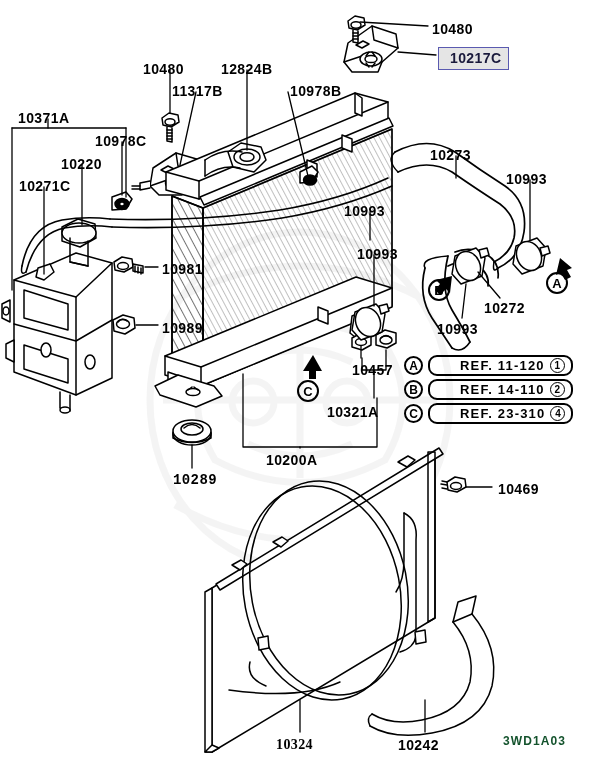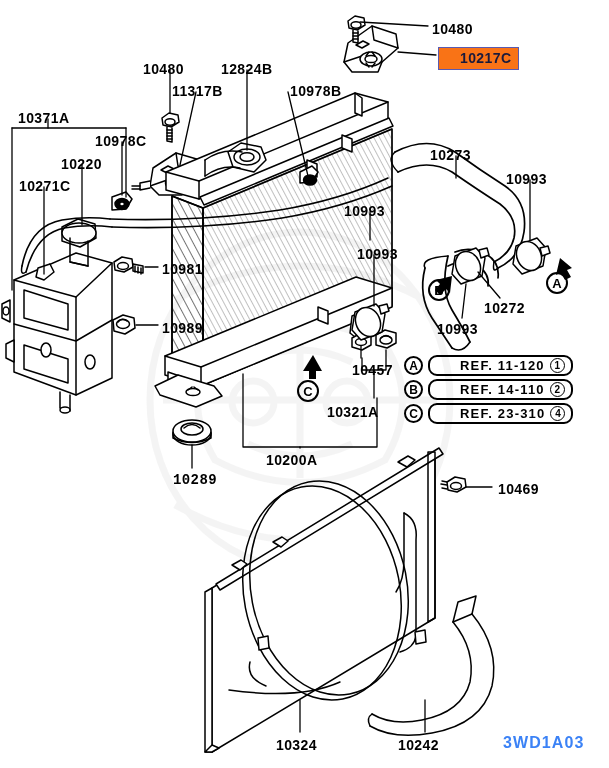--- a/index.html
+++ b/index.html
@@ -26,32 +26,32 @@
     position: absolute;
     font-family: "Liberation Sans", sans-serif;
     font-size: 14px;
     font-weight: bold;
     color: #000000;
     letter-spacing: 0.4px;
     white-space: nowrap;
     line-height: 1;
   }
   .lbl.hl {
-    background: #f97316;
+    background: #e5e5e5;
     border: 1px solid #5a5ab0;
-    padding: 3px 7px 4px 21px;
+    padding: 3px 7px 4px 11px;
     color: #1a1a3c;
   }
   .diagcode {
     position: absolute;
     font-family: "Liberation Sans", sans-serif;
-    font-size: 16px;
+    font-size: 12px;
     font-weight: bold;
     letter-spacing: 1.1px;
-    color: #3b82f6;
+    color: #14532d;
     white-space: nowrap;
   }
   .refrow {
     position: absolute;
     display: flex;
     align-items: center;
     gap: 5px;
   }
   .refcirc {
     width: 19px; height: 19px;
@@ -424,21 +424,21 @@
       <div class="lbl" style="left: 357px; top: 247px;">10993</div>
       <div class="lbl" style="left: 484px; top: 301px;">10272</div>
       <div class="lbl" style="left: 437px; top: 322px;">10993</div>
       <div class="lbl" style="left: 162px; top: 262px;">10981</div>
       <div class="lbl" style="left: 162px; top: 321px; text-align: center;">10989</div>
       <div class="lbl" style="left: 352px; top: 363px;">10457</div>
       <div class="lbl" style="left: 327px; top: 405px;">10321A</div>
       <div class="lbl" style="left: 266px; top: 453px;">10200A</div>
       <div class="lbl" style="left: 173px; top: 473px; font-family: Liberation Mono, monospace;">10289</div>
       <div class="lbl" style="left: 498px; top: 482px;">10469</div>
-      <div class="lbl" style="left: 276px; top: 738px;">10324</div>
+      <div class="lbl" style="left: 276px; top: 738px; font-family: Liberation Serif, serif;">10324</div>
       <div class="lbl" style="left: 398px; top: 738px;">10242</div>
       <div class="mark" style="left: 428px; top: 279px;">B</div>
       <div class="mark" style="left: 546px; top: 272px;">A</div>
       <div class="mark" style="left: 297px; top: 380px;">C</div>
       <div class="refrow" style="left: 404px; top: 355px;">
         <div class="refcirc">A</div>
         <div class="refbox">
           <span class="reftext">REF. 11-120</span>
           <span class="refnum">1</span>
         </div>

